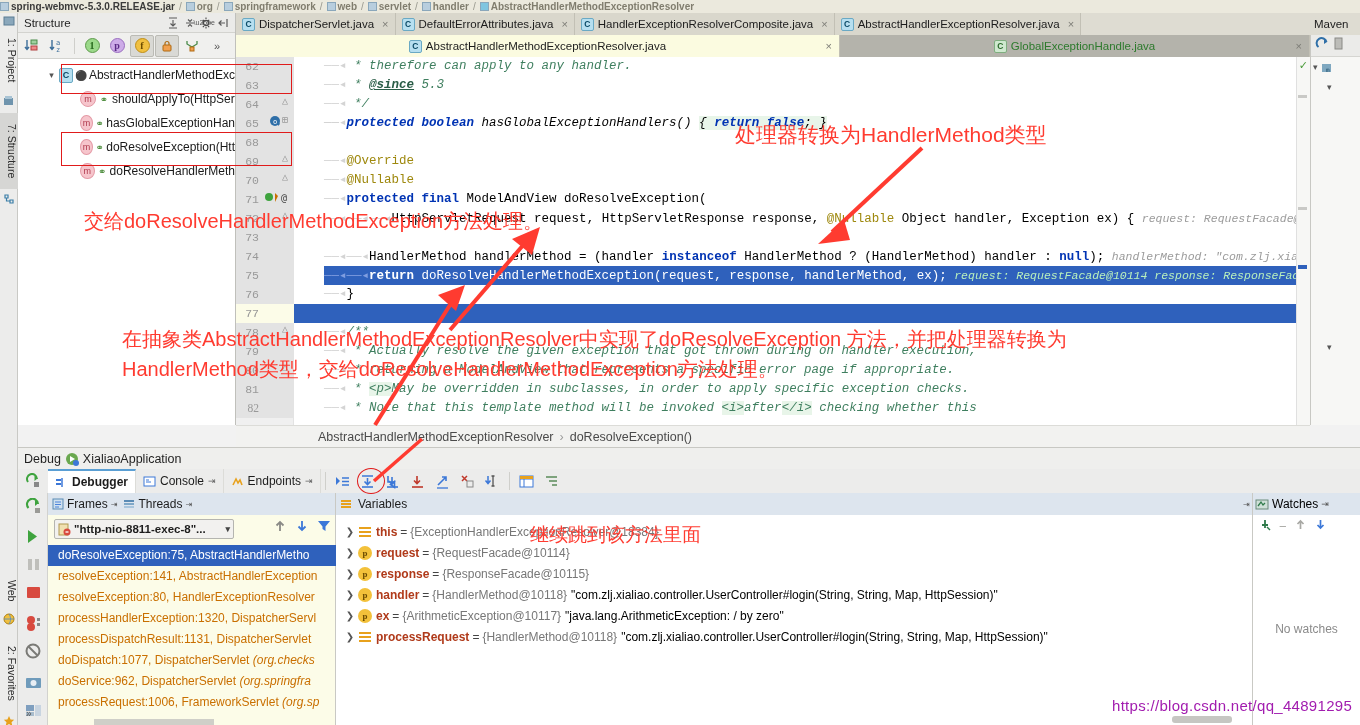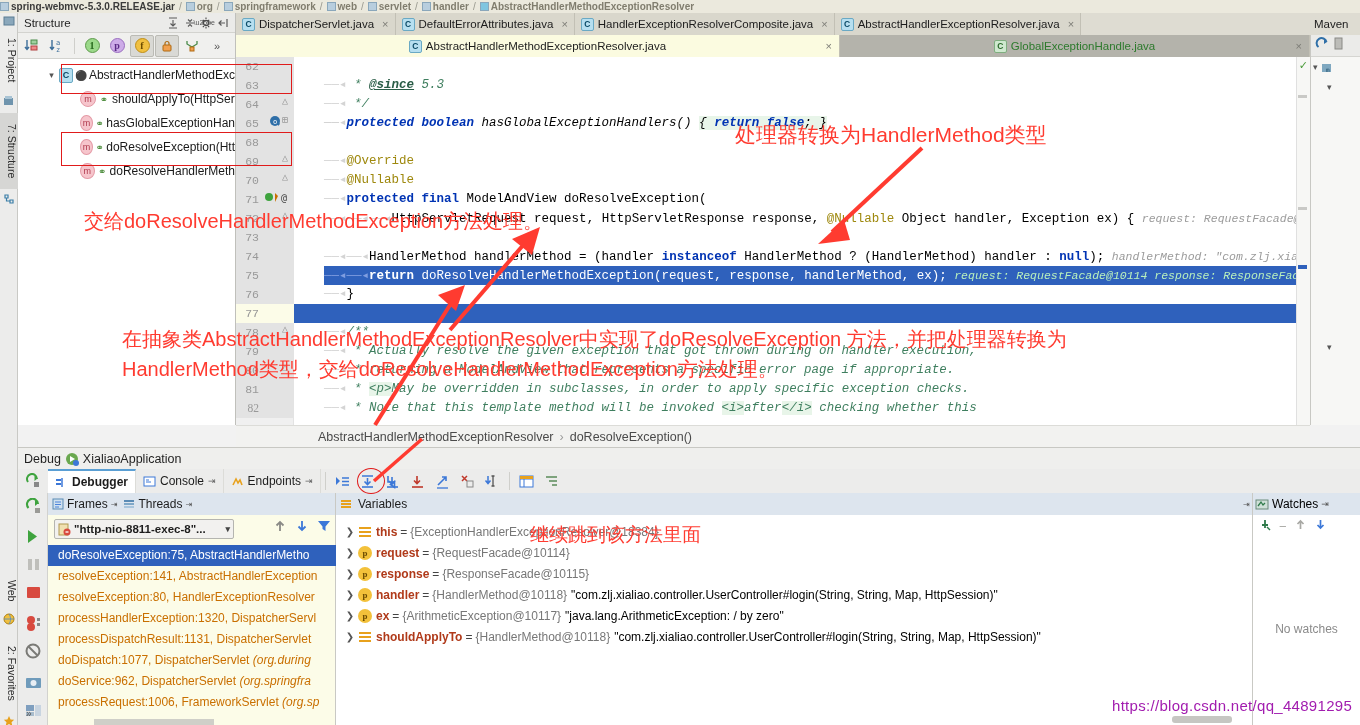--- a/index.html
+++ b/index.html
@@ -552,20 +552,21 @@
       <span class="fold" style="position:absolute; left:46px; top:38px; font-size:10px;">△</span>
       <span class="fold" style="position:absolute; left:46px; top:57px; font-size:10px;">⊞</span>
       <span class="fold" style="position:absolute; left:46px; top:95px; font-size:10px;">△</span>
       <span class="fold" style="position:absolute; left:46px; top:114px; font-size:10px;">△</span>
       <span class="fold" style="position:absolute; left:46px; top:152px; font-size:10px;">△</span>
       <span class="fold" style="position:absolute; left:46px; top:266px; font-size:10px;">△</span>
       <span class="fold" style="position:absolute; left:46px; top:304px; font-size:10px;">△</span>
     </div>
 
     <div class="code-area">
+      <div class="cline" style="top:0px; left:30px;"><span class="tabdots">―—◂</span><span class="cmt"> * therefore can apply to any handler.</span></div>
       <div class="cline" style="top:19px; left:30px;"><span class="tabdots">―—◂</span><span class="cmt"> * <b style="text-decoration:underline">@since</b> 5.3</span></div>
       <div class="cline" style="top:38px; left:30px;"><span class="tabdots">―—◂</span><span class="cmt"> */</span></div>
       <div class="cline" style="top:57px; left:30px;font-style:italic;"><span class="tabdots">―—◂</span><span class="kw">protected boolean</span> hasGlobalExceptionHandlers() <span class="hl-green">{ <span class="kw">return false</span>; }</span></div>
       <div class="cline" style="top:76px; left:30px;"></div>
       <div class="cline" style="top:95px; left:30px;"><span class="tabdots">―—◂</span><span class="ann">@Override</span></div>
       <div class="cline" style="top:114px; left:30px;"><span class="tabdots">―—◂</span><span class="ann">@Nullable</span></div>
       <div class="cline" style="top:133px; left:30px;"><span class="tabdots">―—◂</span><span class="kw">protected final</span> ModelAndView doResolveException(</div>
       <div class="cline" style="top:152px; left:30px;"><span class="tabdots">―—◂——◂——◂</span>HttpServletRequest request, HttpServletResponse response, <span class="ann">@Nullable</span> Object handler, Exception ex) { <span class="hint">request: RequestFacade@10114   response: ResponseFacade</span></div>
       <div class="cline" style="top:171px; left:30px;"></div>
       <div class="cline" style="top:190px; left:30px;"><span class="tabdots">―—◂——◂</span>HandlerMethod handlerMethod = (handler <span class="kw">instanceof</span> HandlerMethod ? (HandlerMethod) handler : <span class="kw">null</span>); <span class="hint">handlerMethod: "com.zlj.xialiao.controller.UserController</span></div>
@@ -795,21 +796,21 @@
           </svg>
       </span>
     </div>
 
     <div style="position:absolute; left:0; top:52px; width:288px;">
       <div class="frame-row sel"><span>doResolveException:75, AbstractHandlerMetho</span></div>
       <div class="frame-row"><span>resolveException:141, AbstractHandlerException</span></div>
       <div class="frame-row"><span>resolveException:80, HandlerExceptionResolver</span></div>
       <div class="frame-row"><span>processHandlerException:1320, DispatcherServl</span></div>
       <div class="frame-row"><span>processDispatchResult:1131, DispatcherServlet</span></div>
-      <div class="frame-row"><span>doDispatch:1077, DispatcherServlet </span><span class="pkg">(org.during</span></div>
+      <div class="frame-row"><span>doDispatch:1077, DispatcherServlet </span><span class="pkg">(org.checks</span></div>
       <div class="frame-row"><span>doService:962, DispatcherServlet </span><span class="pkg">(org.springfra</span></div>
       <div class="frame-row"><span>processRequest:1006, FrameworkServlet </span><span class="pkg">(org.sp</span></div>
     </div>
     <div style="position:absolute; left:46px; bottom:0; width:120px; height:6px; background:#cfcfc8;"></div>
   </div>
 
   <div class="vars-pane">
     <div class="pane-head">
       <svg width="12" height="12" viewBox="0 0 12 12">
           <rect x="1" y="2" width="10" height="2" fill="#e8a11c"></rect>
@@ -861,21 +862,21 @@
         <span class="vobj">{ArithmeticException@10117}</span>
         <span class="vstr" style="margin-left:4px;">"java.lang.ArithmeticException: / by zero"</span>
       </div>
       <div class="vrow">
         <span class="varrow-chev">❯</span>
         <span class="vic-t"><svg width="14" height="14" viewBox="0 0 14 14">
               <rect x="1" y="2" width="12" height="2" fill="#e8a11c"></rect>
               <rect x="1" y="6" width="12" height="2" fill="#e8a11c"></rect>
               <rect x="1" y="10" width="12" height="2" fill="#e8a11c"></rect>
             </svg></span>
-        <span class="vname">shouldApplyTo</span>
+        <span class="vname">processRequest</span>
         <span class="veq">=</span>
         <span class="vobj">{HandlerMethod@10118}</span>
         <span class="vstr" style="margin-left:4px;">"com.zlj.xialiao.controller.UserController#login(String, String, Map, HttpSession)"</span>
       </div>
     </div>
   </div>
 
   <div class="watches-pane">
     <div class="w-head">
       <span style="font-size:8px;color:#555;position:absolute;left:-10px;">⇥</span>

